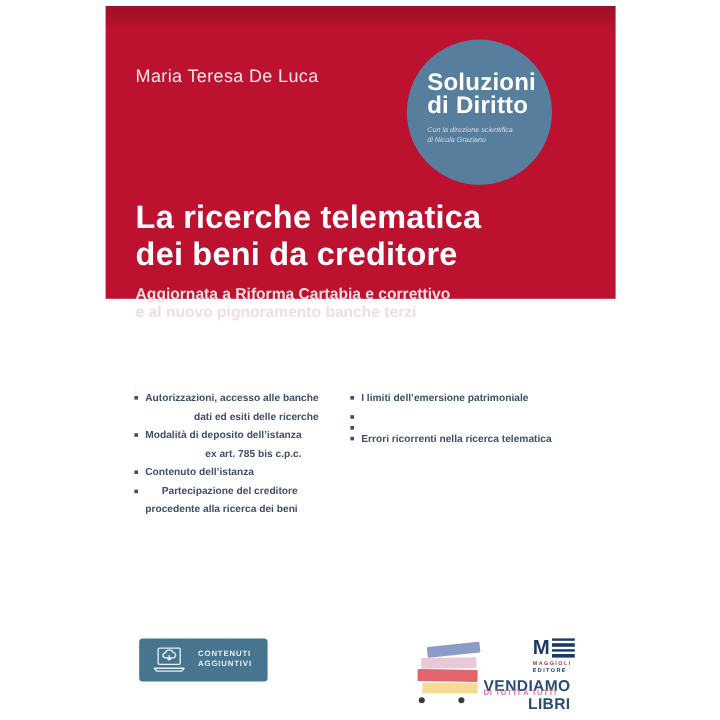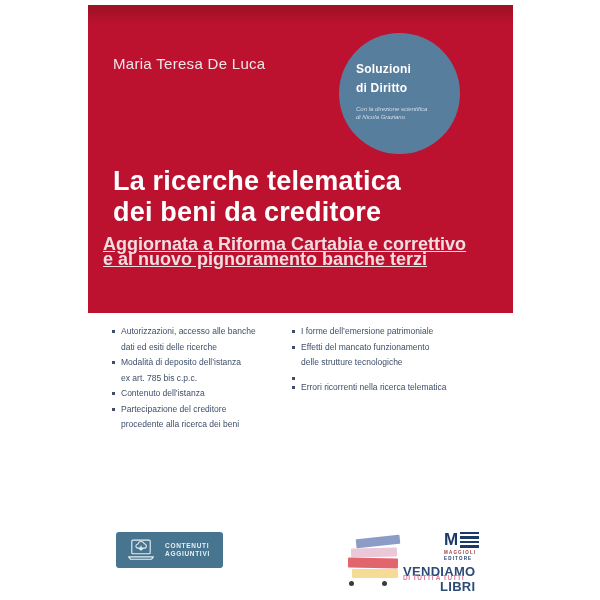--- a/index.html
+++ b/index.html
@@ -1,39 +1,39 @@
 <!DOCTYPE html>
 <html><head>
 <meta charset="utf-8">
 <style>
   * { margin:0; padding:0; box-sizing:border-box; }
   html,body { width:600px; height:600px; background:#fff; font-family:"Liberation Sans", sans-serif; }
   .stage { position:relative; width:600px; height:600px; background:#fff; overflow:hidden; }
 
   
-  .cover-red { position:absolute; left:88px; top:5px; width:425px; height:308px;
+  .cover-red { position:absolute; left:88px; top:5px; width:425px; height:244px;
                background:linear-gradient(180deg,#9c1126 0px,#a81128 8px,#bc1230 20px,#bc1230 100%); }
   .author { position:absolute; left:25px; top:50px; font-size:15px; letter-spacing:.3px; color:#efe6e6; }
 
   .series-circle { position:absolute; left:251px; top:28px; width:121px; height:121px;
                    border-radius:50%; background:#587e9e; padding:27px 0 0 17px; }
-  .series-title { font-size:12px; font-weight:bold; line-height:19px; color:#ffffff; letter-spacing:.2px; }
+  .series-title { font-size:20px; font-weight:bold; line-height:19px; color:#ffffff; letter-spacing:.2px; }
   .series-note { margin-top:7px; font-size:6px; font-style:italic; line-height:8px; color:#cfdde9; }
 
   .cover-title { position:absolute; left:25px; top:161px; font-size:27px; font-weight:bold;
                  line-height:31px; color:#ffffff; letter-spacing:.2px; }
-  .cover-subtitle { position:absolute; left:15px; top:232px; font-size:18px; font-weight:bold;
-                    line-height:15px; color:#f1dde0;text-decoration:underline; }
+  .cover-subtitle { position:absolute; left:25px; top:232px; font-size:13px; font-weight:bold;
+                    line-height:15px; color:#f1dde0; }
 
   
   .bullets { position:absolute; top:324px; display:block; }
   .bullets-left  { left:112px; width:178px; }
   .bullets-right { left:292px; width:190px; }
-  .bullet-item { display:flex; gap:6px; font-size:8.5px; font-weight:normal;
-                 line-height:15.5px; color:#3d4e68; }
+  .bullet-item { display:flex; gap:6px; font-size:8.5px; font-weight:bold;
+                 line-height:15.5px; color:#3d4e68;text-align:right; }
   .b-marker { flex:0 0 auto; width:3px; height:3px; margin-top:6px; background:#3d4e68; }
   .b-text { white-space:pre-line; }
 
   
   .extras-badge { position:absolute; left:116px; top:532px; width:107px; height:36px;
                   background:#47748f; border-radius:3px; display:flex; align-items:center;
                   padding-left:9px; gap:8px; }
   .extras-text { font-size:6.5px; font-weight:bold; line-height:8.5px; letter-spacing:.7px; color:#e9eff3; }
 
   
@@ -114,27 +114,25 @@
 procedente alla ricerca dei beni</span>
       </div>
 
     </div>
 
   <div class="bullets bullets-right">
 
 
       <div class="bullet-item">
         <span class="b-marker"></span>
-        <span class="b-text">I forme dell’emersione patrimoniale</span>
+        <span class="b-text">I limiti dell’emersione patrimoniale</span>
       </div>
 
       <div class="bullet-item">
         <span class="b-marker"></span>
-        <span class="b-text">Effetti del mancato funzionamento
-delle strutture tecnologiche</span>
       </div>
 
       <div class="bullet-item">
         <span class="b-marker"></span>
       </div>
 
       <div class="bullet-item">
         <span class="b-marker"></span>
         <span class="b-text">Errori ricorrenti nella ricerca telematica</span>
       </div>

